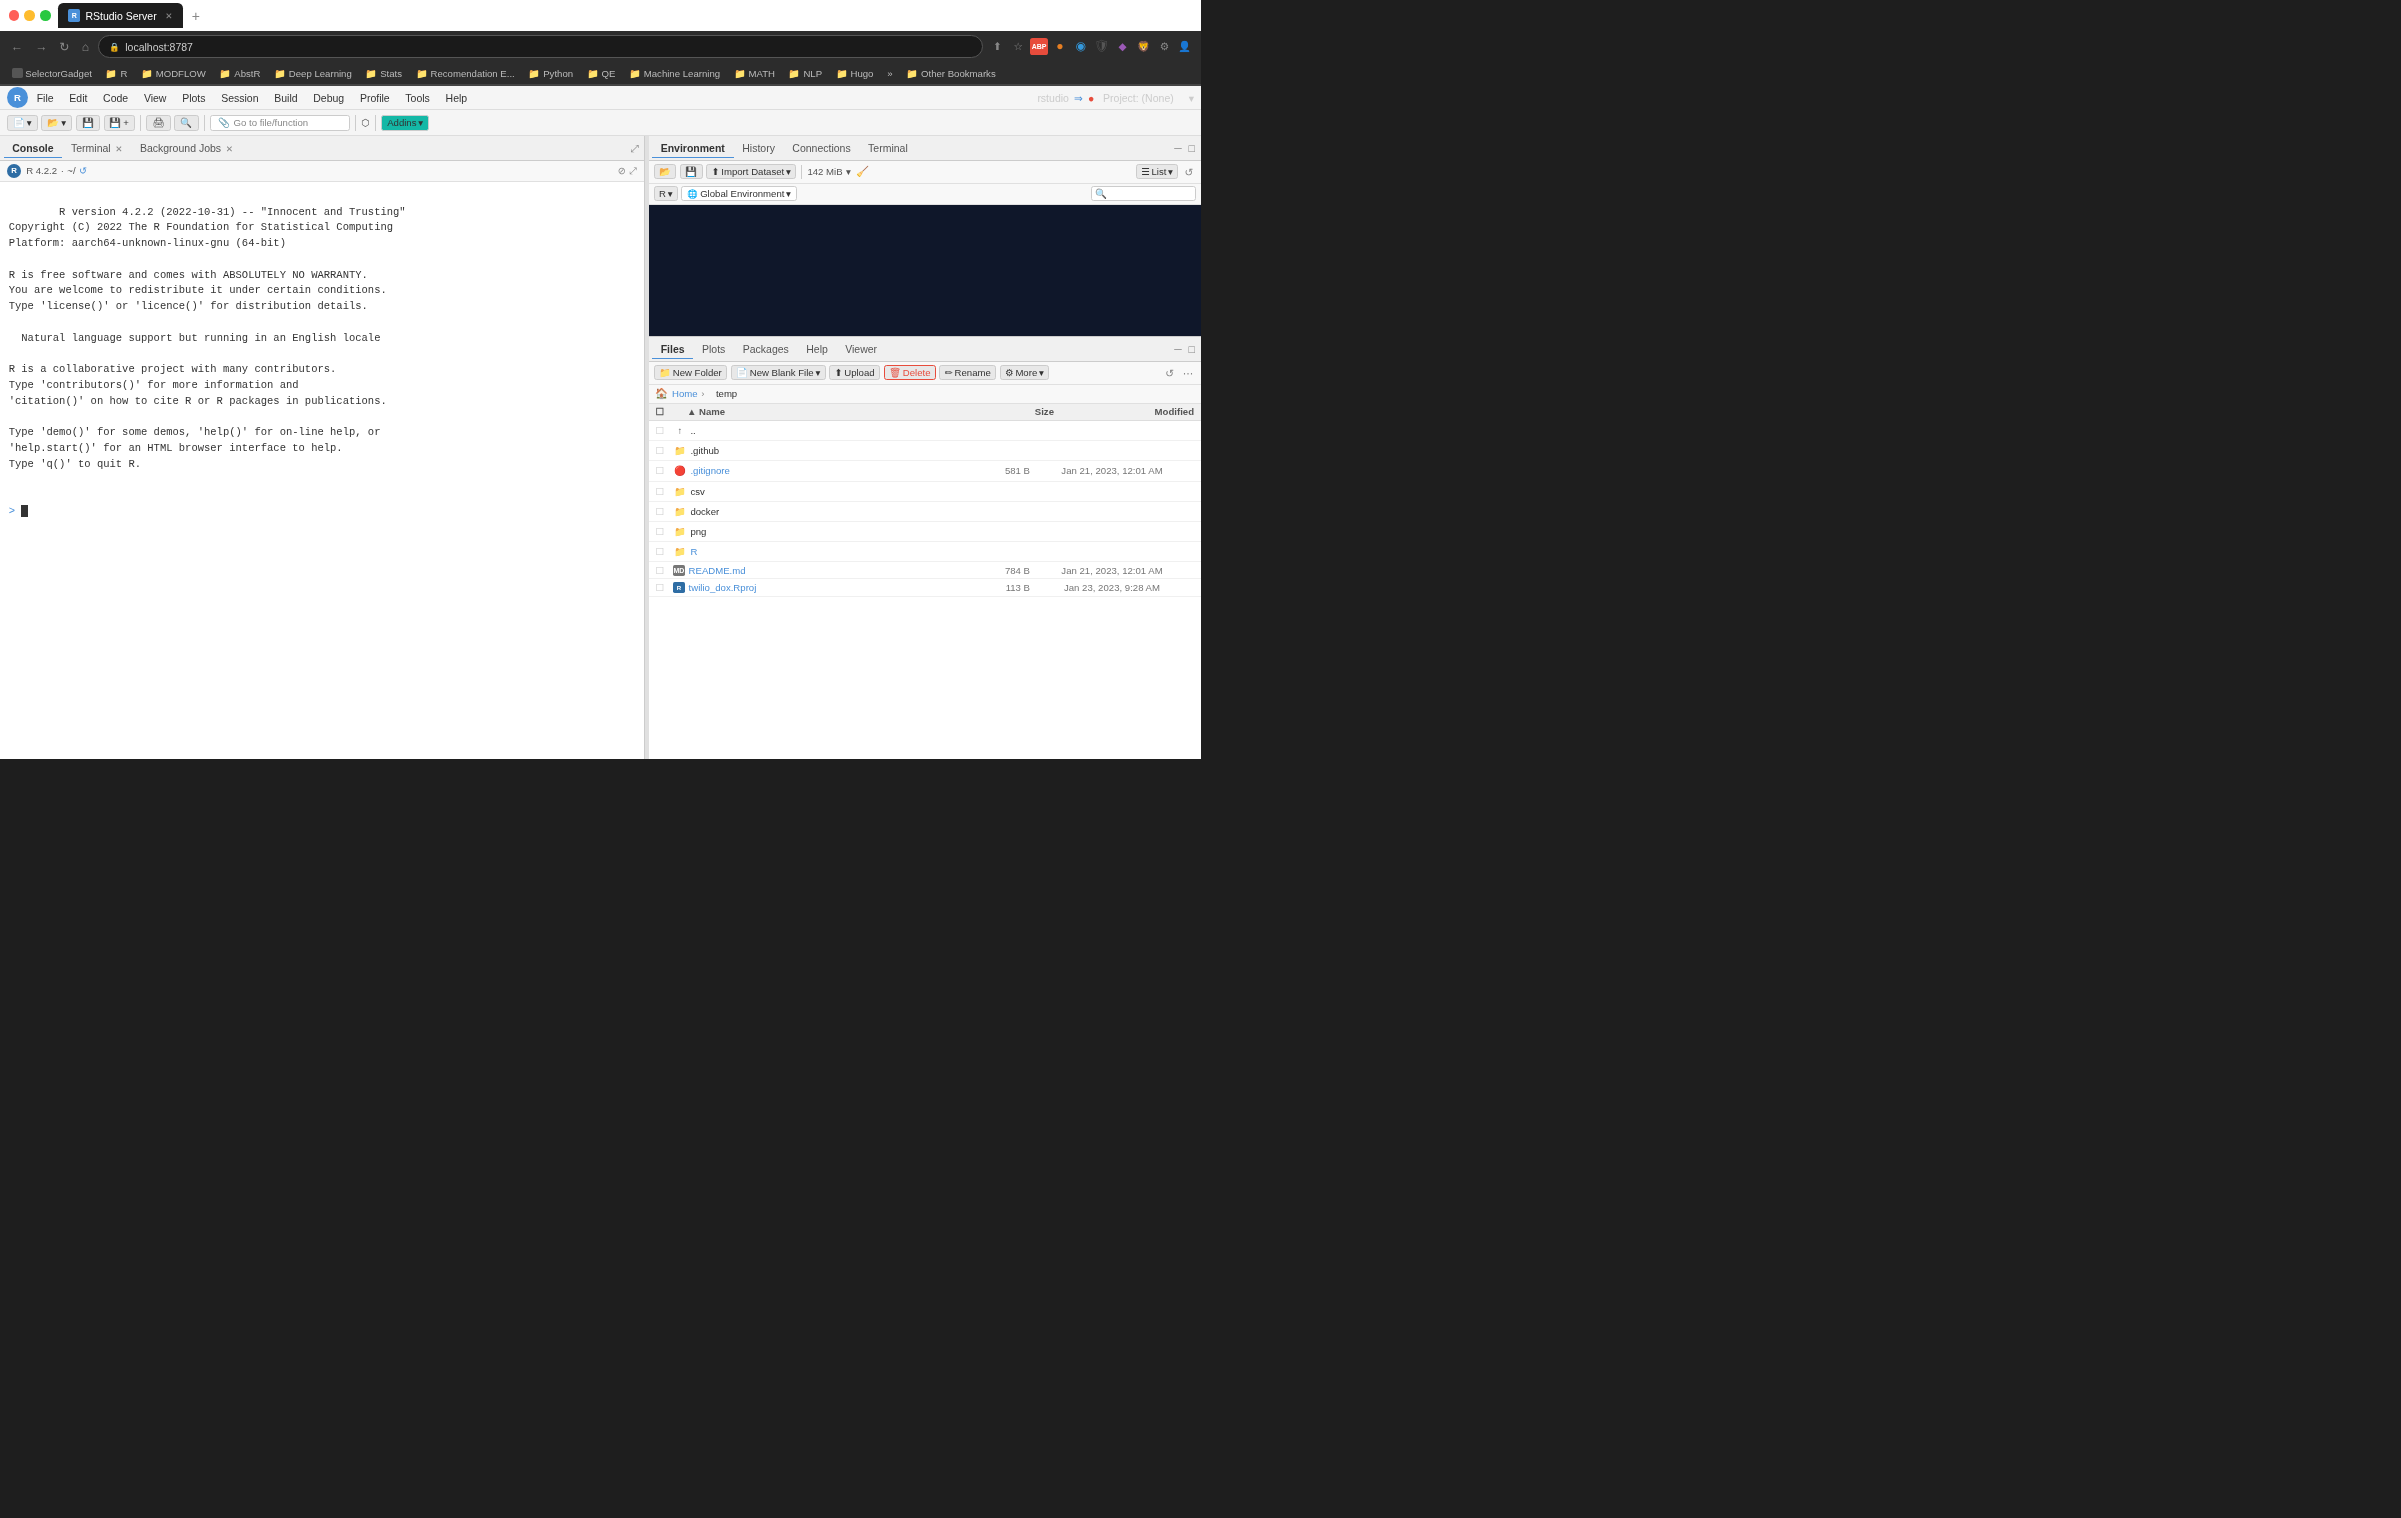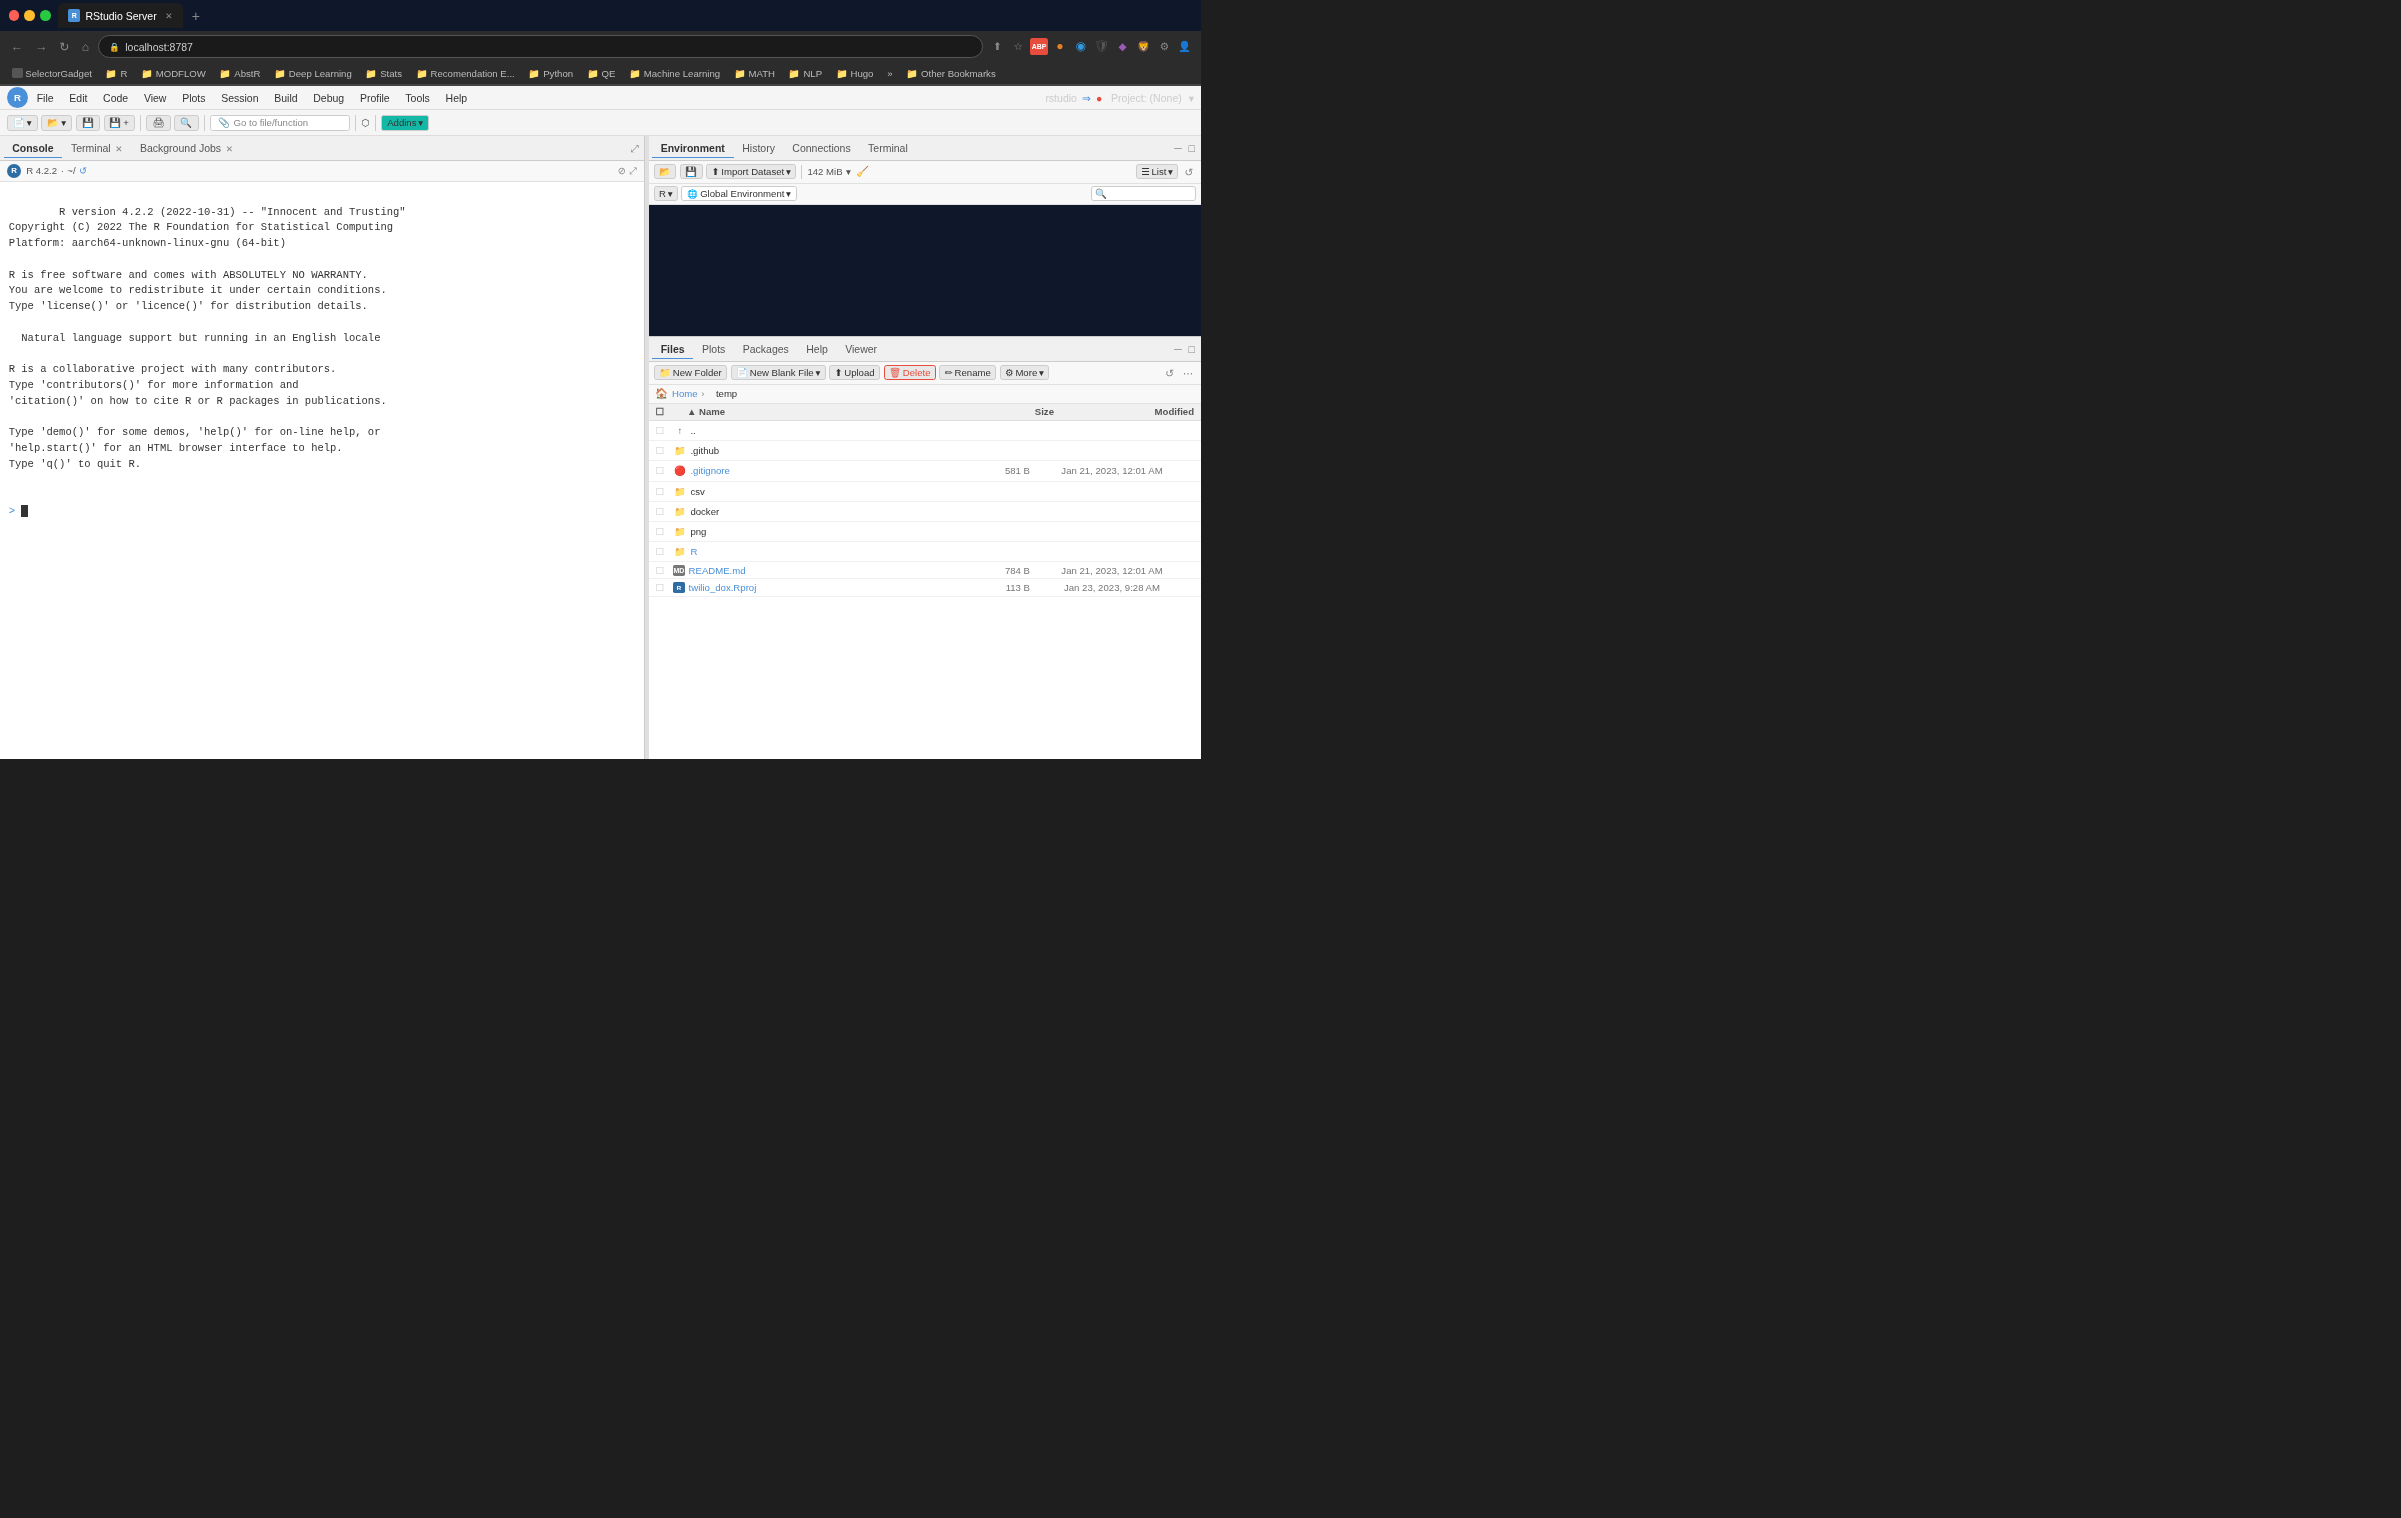--- a/index.html
+++ b/index.html
@@ -1,20 +1,20 @@
 <!DOCTYPE html>
 <html style="font-size:14px"><head>
   <meta charset="utf-8">
   <style>
     * { box-sizing: border-box; margin: 0; padding: 0; }
     body { font-family: -apple-system, BlinkMacSystemFont, 'Segoe UI', sans-serif; font-size: 10.5px; background: #1e1e1e; color: #ccc; overflow: hidden; width: 1201px; height: 759px; }
 
     
     .browser-chrome { background: #2c2c2c; border-bottom: 0.9px solid #444; }
-    .browser-titlebar { display: flex; align-items: center; padding: 5.2px 8.7px; gap: 7px; background: #0f172a; height: 31px; }
+    .browser-titlebar { display: flex; align-items: center; padding: 5.2px 8.7px; gap: 7px; background: #ffffff; height: 31px; }
     .traffic-lights { display: flex; gap: 5.2px; }
     .traffic-light { width: 10.5px; height: 10.5px; border-radius: 50%; }
     .tl-close { background: #ff5f57; }
     .tl-min { background: #febc2e; }
     .tl-max { background: #28c840; }
     .tab-bar { display: flex; align-items: center; flex: 1; gap: 3.5px; }
     .browser-tab { display: flex; align-items: center; gap: 5.2px; padding: 3.5px 10.5px; background: #2c2c2c; border-radius: 5.2px 5.2px 0 0; color: #ccc; font-size: 10.5px; height: 24.4px; }
     .browser-tab.active { background: #1e1e1e; color: #fff; }
     .tab-favicon { width: 12.2px; height: 12.2px; background: #4a90d9; border-radius: 1.7px; display: flex; align-items: center; justify-content: center; color: white; font-size: 7px; font-weight: bold; }
     .tab-close { margin-left: 3.5px; color: #888; cursor: pointer; font-size: 8.7px; }
@@ -252,21 +252,21 @@
     <div class="menu-item">Build</div>
     <div class="menu-item">Debug</div>
     <div class="menu-item">Profile</div>
     <div class="menu-item">Tools</div>
     <div class="menu-item">Help</div>
     <div class="rstudio-user">
       <span>rstudio</span>
       <span style="color:#4a90d9;font-size:10.5px;">⇒</span>
       <span style="color:#e74c3c;font-size:10.5px;">●</span>
     </div>
-    <div style="margin-left:7px;display:flex;align-items:center;gap:7px;">
+    <div style="margin-left:7px;display:flex;align-items:center;gap:15px;">
       <span>Project: (None)</span>
       <span>▾</span>
     </div>
   </div>
 
   <div class="rstudio-toolbar">
     <div class="toolbar-btn">
       <span>📄</span>
       <span>▾</span>
     </div>

